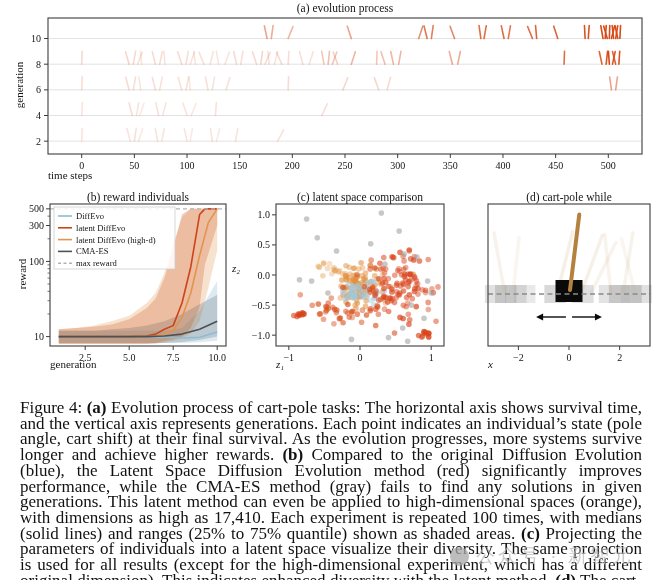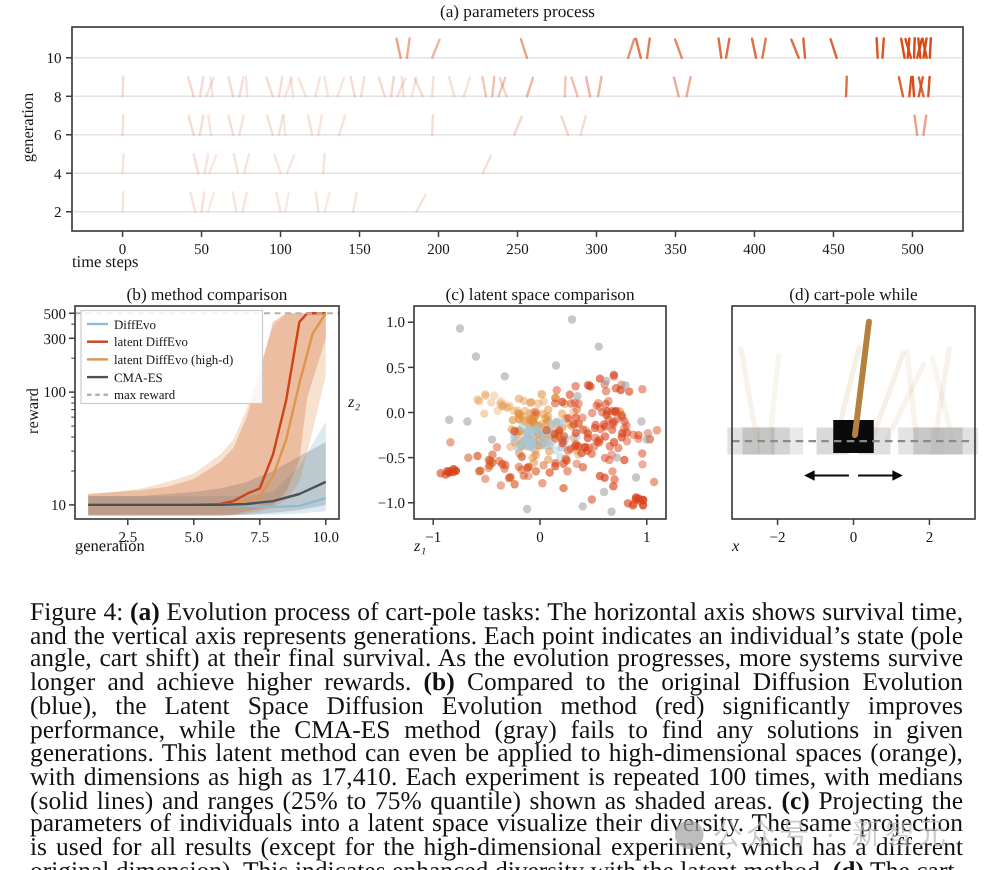--- a/index.html
+++ b/index.html
@@ -14,21 +14,21 @@
            text-align:justify;color:#111111;}
   .caption .bseg{font-weight:bold;}
   .watermark{position:absolute;left:450px;top:543px;display:flex;align-items:center;gap:7px;
              color:#b9b9b9;font-size:19px;letter-spacing:3px;opacity:0.75;pointer-events:none;
              font-family:"Liberation Sans",sans-serif;}
   .wm-logo{width:19px;height:19px;border-radius:50%;background:#a8a8a8;flex:0 0 auto;}
 </style>
 </head>
 <body>
 
-<div class="panel-title" style="left:48px;top:2px;width:594px;">(a) parameters process</div>
+<div class="panel-title" style="left:48px;top:2px;width:594px;">(a) evolution process</div>
 <svg id="svg-a" width="660" height="190" style="left:0;top:0;">
     <g>
       <line x1="49" x2="641" y1="141.16981132075472" y2="141.16981132075472" stroke="#e3e3e3" stroke-width="1"></line>
       <line x1="49" x2="641" y1="115.50943396226414" y2="115.50943396226414" stroke="#e3e3e3" stroke-width="1"></line>
       <line x1="49" x2="641" y1="89.84905660377359" y2="89.84905660377359" stroke="#e3e3e3" stroke-width="1"></line>
       <line x1="49" x2="641" y1="64.18867924528303" y2="64.18867924528303" stroke="#e3e3e3" stroke-width="1"></line>
       <line x1="49" x2="641" y1="38.52830188679245" y2="38.52830188679245" stroke="#e3e3e3" stroke-width="1"></line>
     </g>
     <g>
       <line x1="81.70212765957447" y1="141.16981132075472" x2="82.15582111670699" y2="128.17773056950648" stroke="#d84a18" stroke-width="1.6" stroke-linecap="round" opacity="0.15"></line>
@@ -175,21 +175,21 @@
       <text x="41" y="93.34905660377359" font-size="10" fill="#141414" text-anchor="end" font-family="Liberation Serif, serif">6</text>
       <line x1="44" x2="48" y1="64.18867924528303" y2="64.18867924528303" stroke="#3c3c3c" stroke-width="1"></line>
       <text x="41" y="67.68867924528303" font-size="10" fill="#141414" text-anchor="end" font-family="Liberation Serif, serif">8</text>
       <line x1="44" x2="48" y1="38.52830188679245" y2="38.52830188679245" stroke="#3c3c3c" stroke-width="1"></line>
       <text x="41" y="42.02830188679245" font-size="10" fill="#141414" text-anchor="end" font-family="Liberation Serif, serif">10</text>
     </g>
   </svg>
 <div class="vlabel" style="left:-26px;top:79px;width:90px;">generation</div>
 <div class="axlabel" style="left:48px;top:169px;width:594px;">time steps</div>
 
-<div class="panel-title" style="left:50px;top:191px;width:176px;">(b) method comparison</div>
+<div class="panel-title" style="left:50px;top:191px;width:176px;">(b) reward individuals</div>
 <svg id="svg-b" width="236" height="182" style="left:8px;top:190px;">
     <g>
       <polygon points="50.8,140.65073702367496 68.4,140.65073702367496 86,140.65073702367496 103.6,140.65073702367496 121.2,140.65073702367496 138.8,140.65073702367496 156.4,140.65073702367496 174,138.03672195449374 191.6,120.85570296553898 209.2,90.93170550859095 209.2,150.779700422487 191.6,152.2989396564236 174,153.08591157165358 156.4,153.08591157165358 138.8,153.08591157165358 121.2,153.08591157165358 103.6,153.08591157165358 86,153.08591157165358 68.4,153.08591157165358 50.8,153.08591157165358" fill="#8cbcd4" fill-opacity="0.3"></polygon>
       <polygon points="50.8,139.31758236247578 68.4,138.03672195449374 86,136.80420760146393 103.6,134.4705183234941 121.2,129.27582263138194 138.8,118.01410680703847 147.6,108.61905640982573 156.4,88.09010935009044 165.2,58.16611189314243 174,24.541054092618026 182.8,18.8470640389817 191.6,18.8470640389817 196.88000000000002,18.8470640389817 209.2,18.8470640389817 209.2,35.529481676505895 196.88000000000002,74.84852953066667 191.6,116.68095214583926 182.8,138.03672195449374 174,146.60494960278726 165.2,149.32800568864877 156.4,150.779700422487 147.6,153.08591157165358 138.8,153.89231684309877 121.2,153.89231684309877 103.6,153.89231684309877 86,153.89231684309877 68.4,153.89231684309877 50.8,153.89231684309877" fill="#cc4418" fill-opacity="0.27"></polygon>
       <polygon points="50.8,139.31758236247578 68.4,138.03672195449374 86,135.6165220188994 103.6,131.25568662646225 121.2,125.64344318410963 138.8,112.97989180226287 147.6,103.00681296747311 156.4,83.05589434531484 165.2,54.07856474116086 174,27.80955507725207 182.8,18.8470640389817 191.6,18.8470640389817 200.4,18.8470640389817 209.2,18.8470640389817 209.2,60.41926412867832 200.4,97.48515974730317 191.6,131.25568662646225 182.8,143.4923331821755 174,148.28007340074615 165.2,150.779700422487 156.4,152.2989396564236 147.6,153.89231684309877 138.8,153.89231684309877 121.2,153.89231684309877 103.6,153.89231684309877 86,153.89231684309877 68.4,153.89231684309877 50.8,153.89231684309877" fill="#e0954e" fill-opacity="0.27"></polygon>
       <polygon points="50.8,140.65073702367496 68.4,140.65073702367496 86,140.65073702367496 103.6,139.31758236247578 121.2,138.03672195449374 138.8,135.6165220188994 156.4,131.25568662646225 174,123.96831938615074 191.6,114.16757738482741 209.2,104.77252698761467 209.2,146.60494960278726 191.6,150.0457874208877 174,151.91245284801846 156.4,153.08591157165358 138.8,153.08591157165358 121.2,153.08591157165358 103.6,153.08591157165358 86,153.08591157165358 68.4,153.08591157165358 50.8,153.08591157165358" fill="#4d5156" fill-opacity="0.22"></polygon>
     </g>
     <g>
       <polyline points="50.8,146.60494960278726 68.4,146.60494960278726 86,146.60494960278726 103.6,146.60494960278726 121.2,146.60494960278726 138.8,146.60494960278726 156.4,147.264724651648 174,147.93810426398647 191.6,147.264724651648 209.2,142.04063844833726" fill="none" stroke="#8cbcd4" stroke-width="1.6" stroke-linejoin="round"></polyline>
       <polyline points="50.8,146.60494960278726 68.4,146.60494960278726 86,146.60494960278726 103.6,146.60494960278726 121.2,146.60494960278726 138.8,145.95824026890617 147.6,144.0915748417754 156.4,139.31758236247578 165.2,135.6165220188994 174,112.97989180226287 182.8,76.71519495779738 191.6,24.541054092618026 196.88000000000002,18.8470640389817 209.2,18.8470640389817" fill="none" stroke="#cc4418" stroke-width="1.6" stroke-linejoin="round"></polyline>

